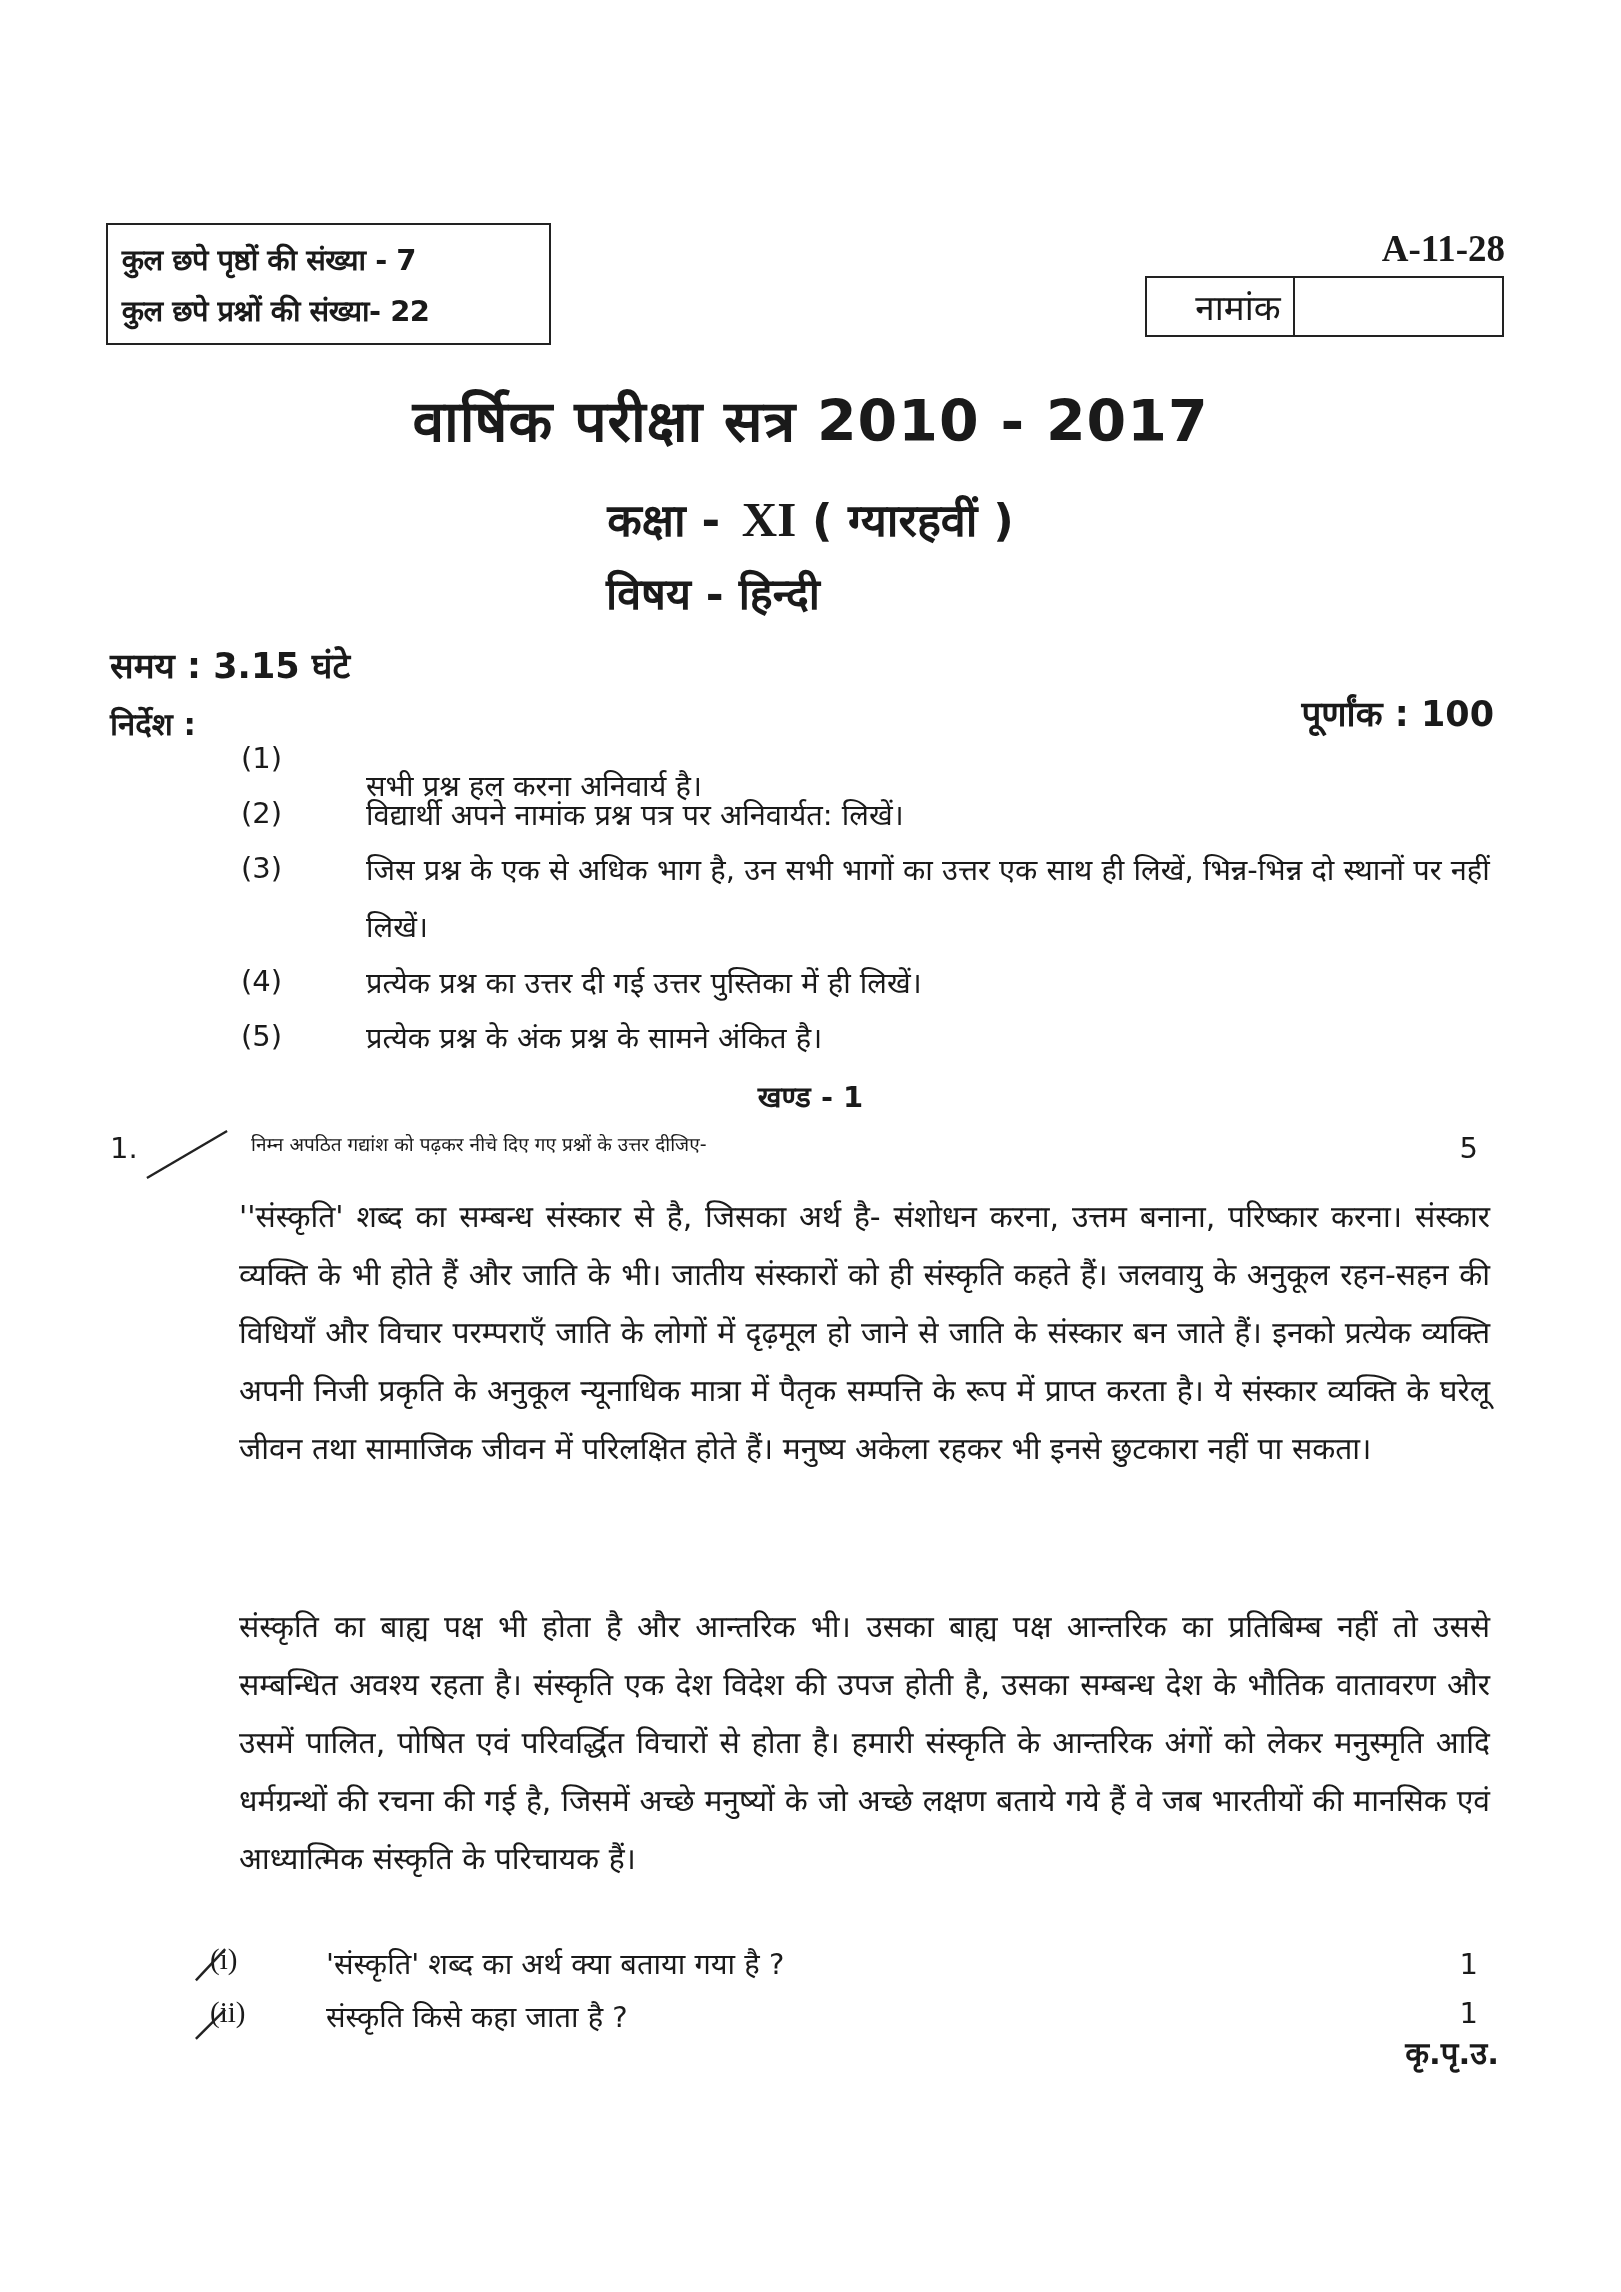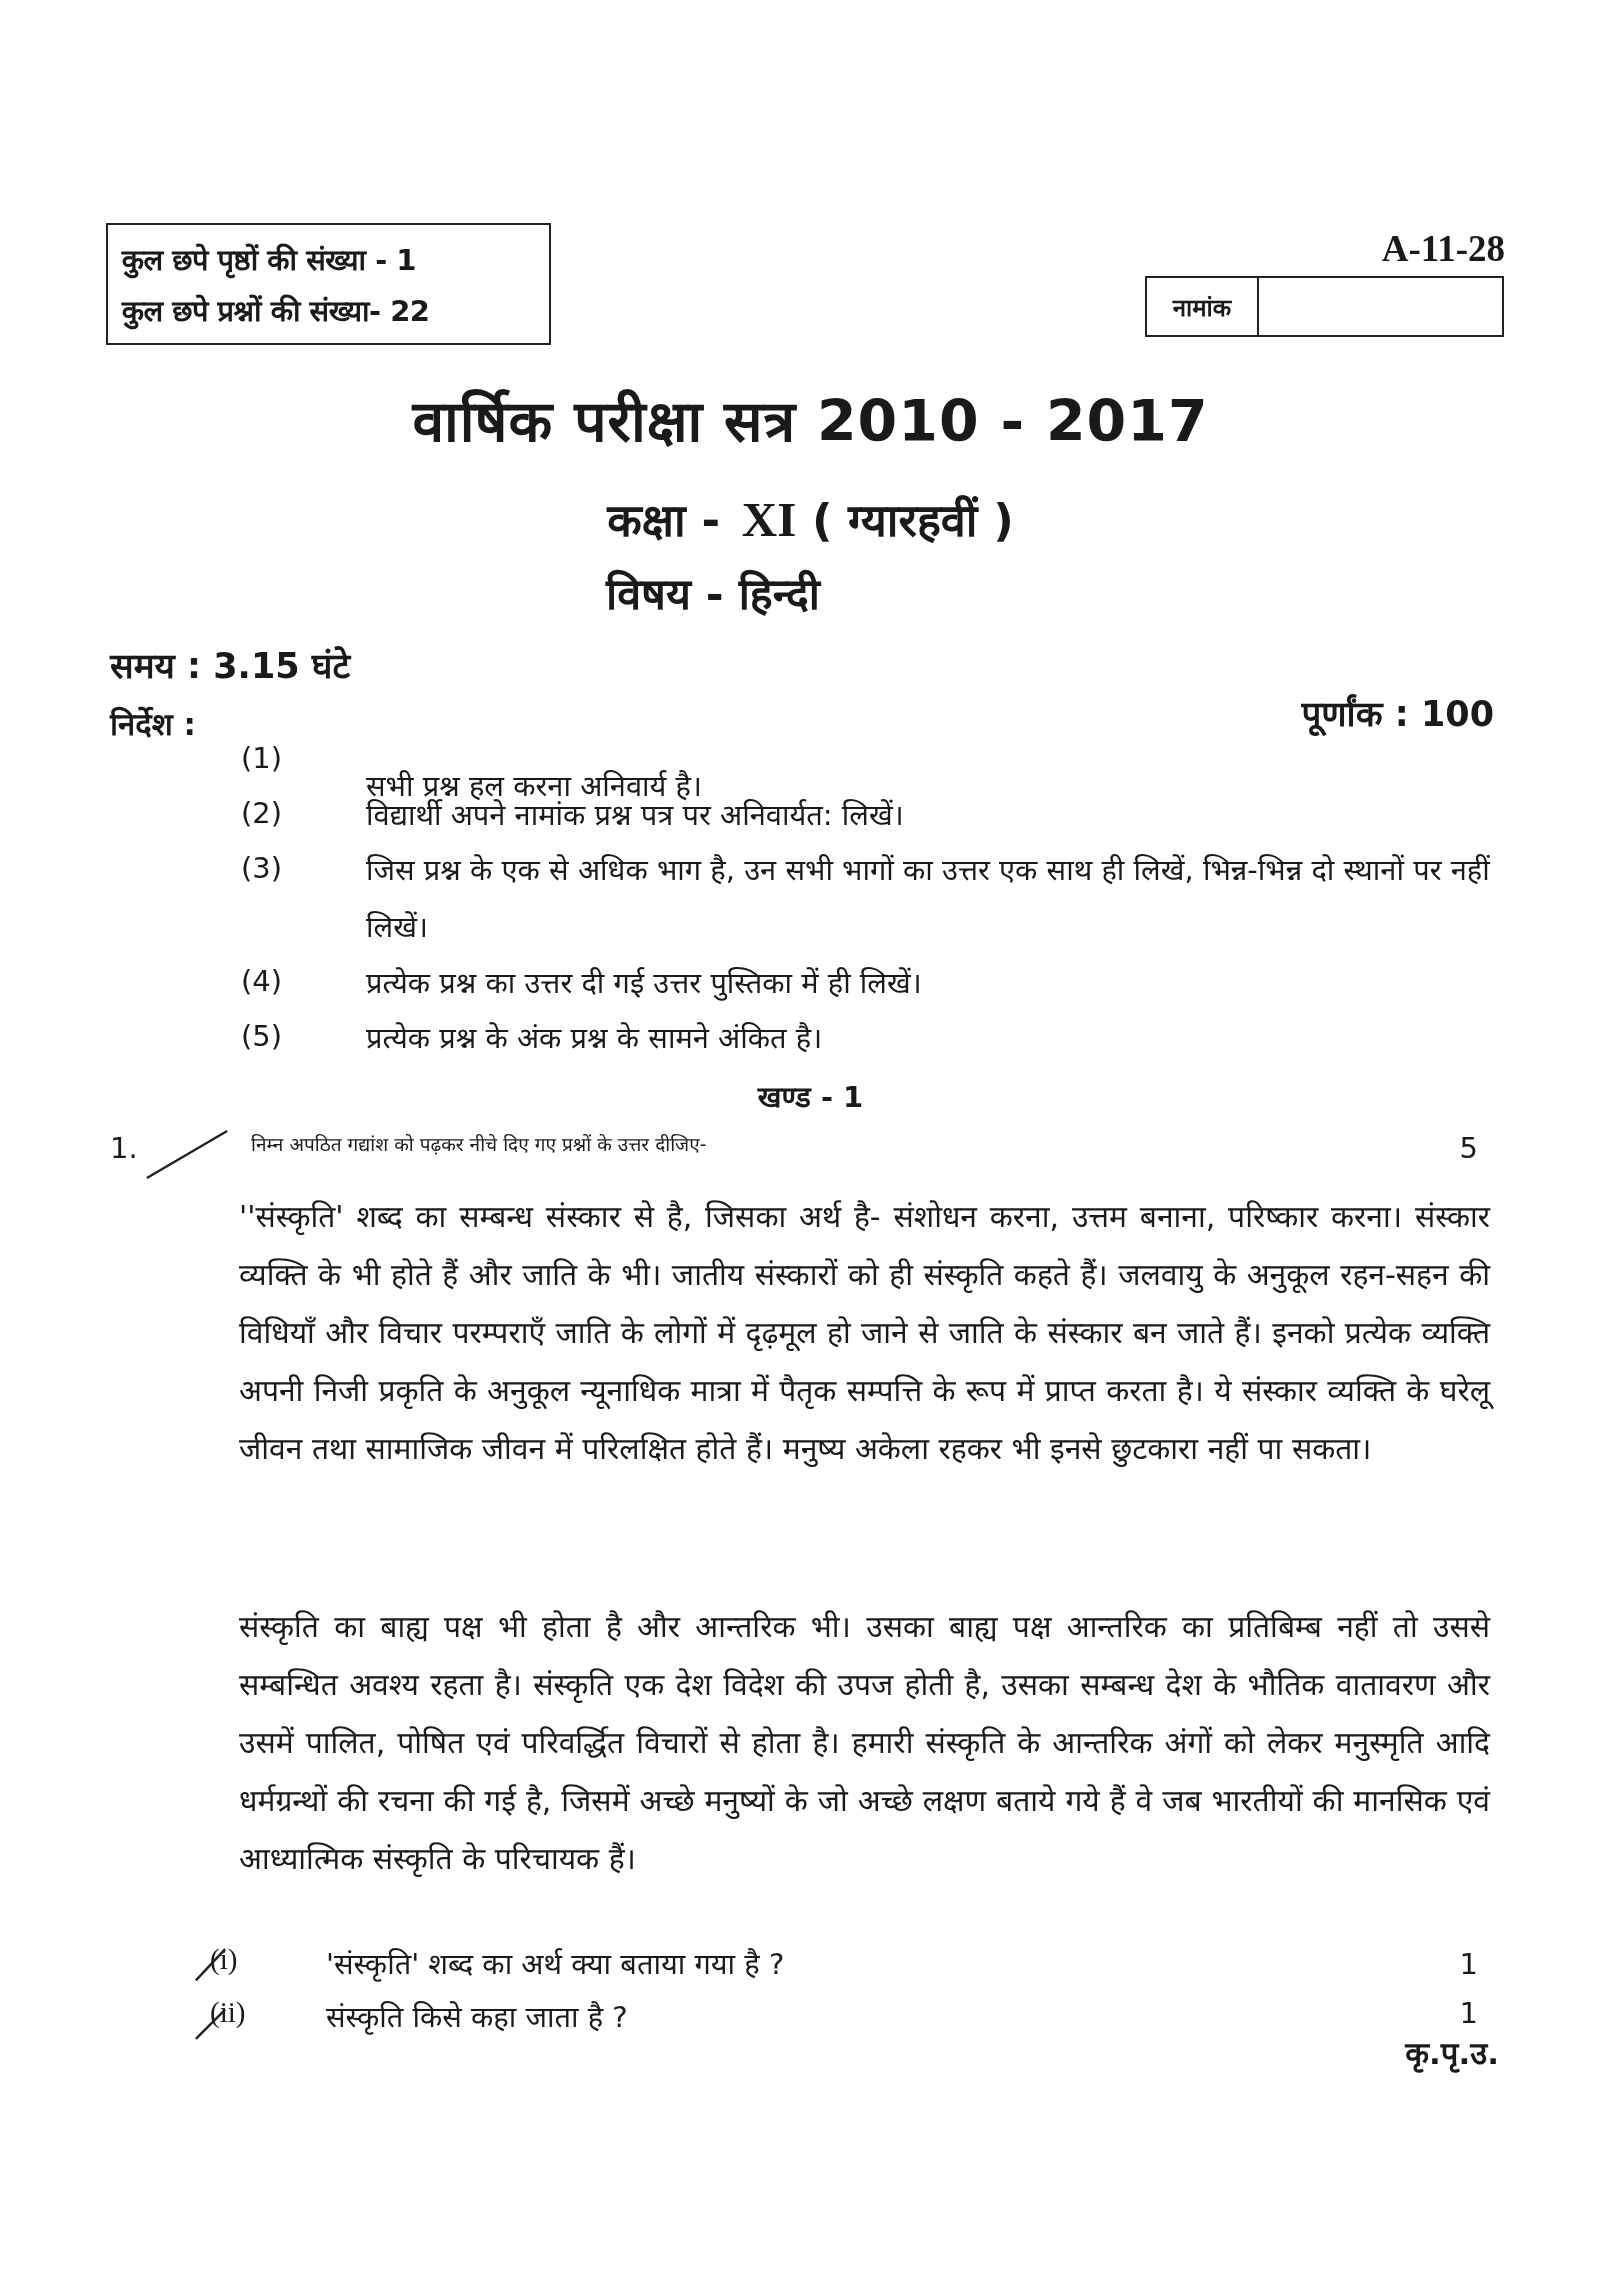--- a/index.html
+++ b/index.html
@@ -4,21 +4,21 @@
   <style>
     html, body { margin: 0; padding: 0; background: #ffffff; }
     body { width: 1621px; height: 2293px; position: relative; overflow: hidden; color: #1a1a1a;
            font-family: "DejaVu Sans", "Liberation Sans", sans-serif; }
     .abs { position: absolute; }
     .info-box { left: 106px; top: 223px; width: 445px; height: 122px; border: 2.9px solid #222; box-sizing: border-box;
                 padding: 9.8px 0 0 13.7px; }
     .info-box .line { font-size: 29px; font-weight: bold; line-height: 51px; white-space: nowrap; letter-spacing: -0.5px; }
     .code { right: 116px; top: 227px; font-family: "Liberation Serif", serif; font-weight: bold; font-size: 37px; }
     .roll { left: 1145px; top: 276px; width: 359px; height: 61px; border: 2.9px solid #222; box-sizing: border-box; display: flex; }
-    .roll .lbl { width: 110px; border-right: 2.9px solid #222; font-size: 24px; font-weight: bold; display: flex; align-items: center; justify-content: center; }
+    .roll .lbl { width: 110px; border-right: 2.9px solid #222; font-size: 35px; font-weight: normal; display: flex; align-items: center; justify-content: center; padding-left: 36px; }
     .roll .cells { flex: 1; }
     .title { left: 0; width: 1621px; text-align: center; top: 380px; font-size: 57px; font-weight: bold; letter-spacing: 1px; }
     .class { left: 0; width: 1621px; text-align: center; top: 488px; font-size: 45px; font-weight: bold; }
     .class .roman { font-family: Liberation Serif, serif; font-size: 49px; margin-left: 6px; }
     .subject { left: 0; width: 1426px; text-align: center; top: 563px; font-size: 43px; font-weight: bold; }
     .time { left: 110px; top: 641px; font-size: 35px; font-weight: bold; }
     .marks { right: 127px; top: 641px; font-size: 35px; font-weight: bold; margin-top: 48px; }
     .ins-head { left: 110px; top: 702px; font-size: 31px; font-weight: bold; }
     .ins-item { left: 241px; font-size: 29px; display: flex; }
     .ins-item .num { width: 125px; }
@@ -31,21 +31,21 @@
     .passage { left: 239px; width: 1251px; font-size: 30px; line-height: 58px; text-align: justify; }
     .sub-q { font-size: 29px; display: flex; }
     .sub-q .n { width: 116px; font-family: "Liberation Serif", serif; }
     .sub-m { right: 143px; font-size: 29px; }
     .pto { right: 122px; top: 2031px; font-size: 31px; font-weight: bold; }
   </style>
 </head>
 <body>
 
 <div class="abs info-box">
-  <div class="line">कुल छपे पृष्ठों की संख्या - 1</div>
+  <div class="line">कुल छपे पृष्ठों की संख्या - 7</div>
   <div class="line">कुल छपे प्रश्नों की संख्या- 22</div>
 </div>
 
 <div class="abs code">A-11-28</div>
 
 <div class="abs roll">
   <div class="lbl">नामांक</div>
   <div class="cells"></div>
 </div>
 

